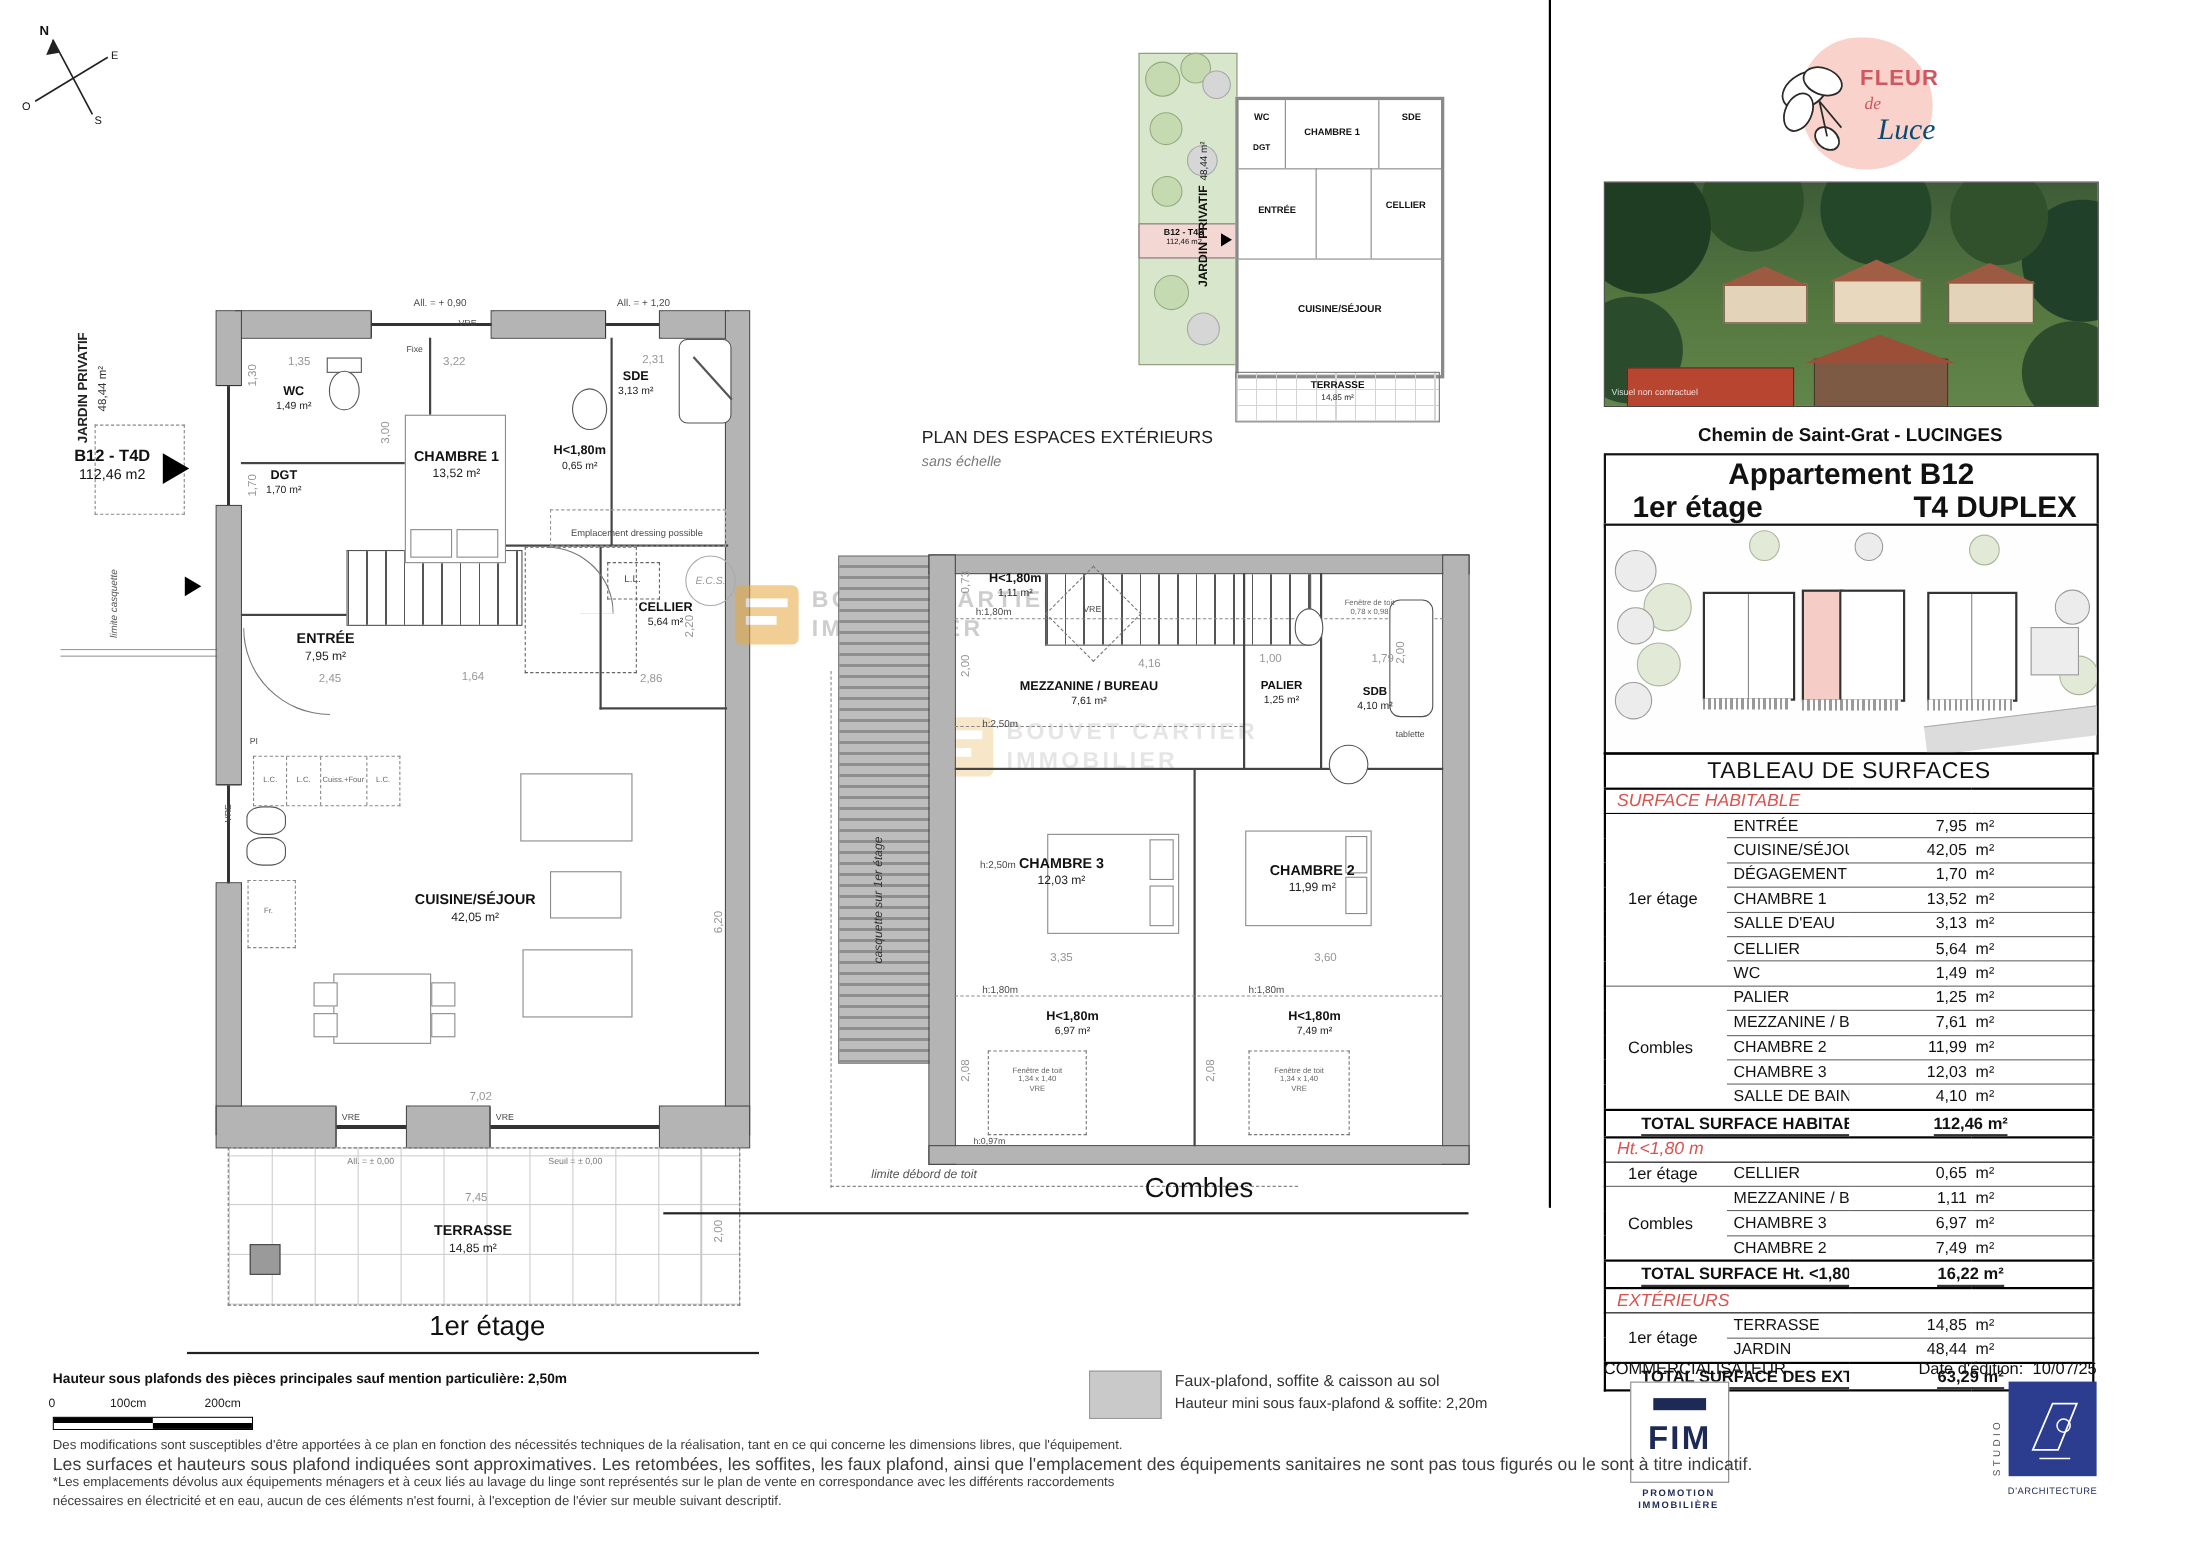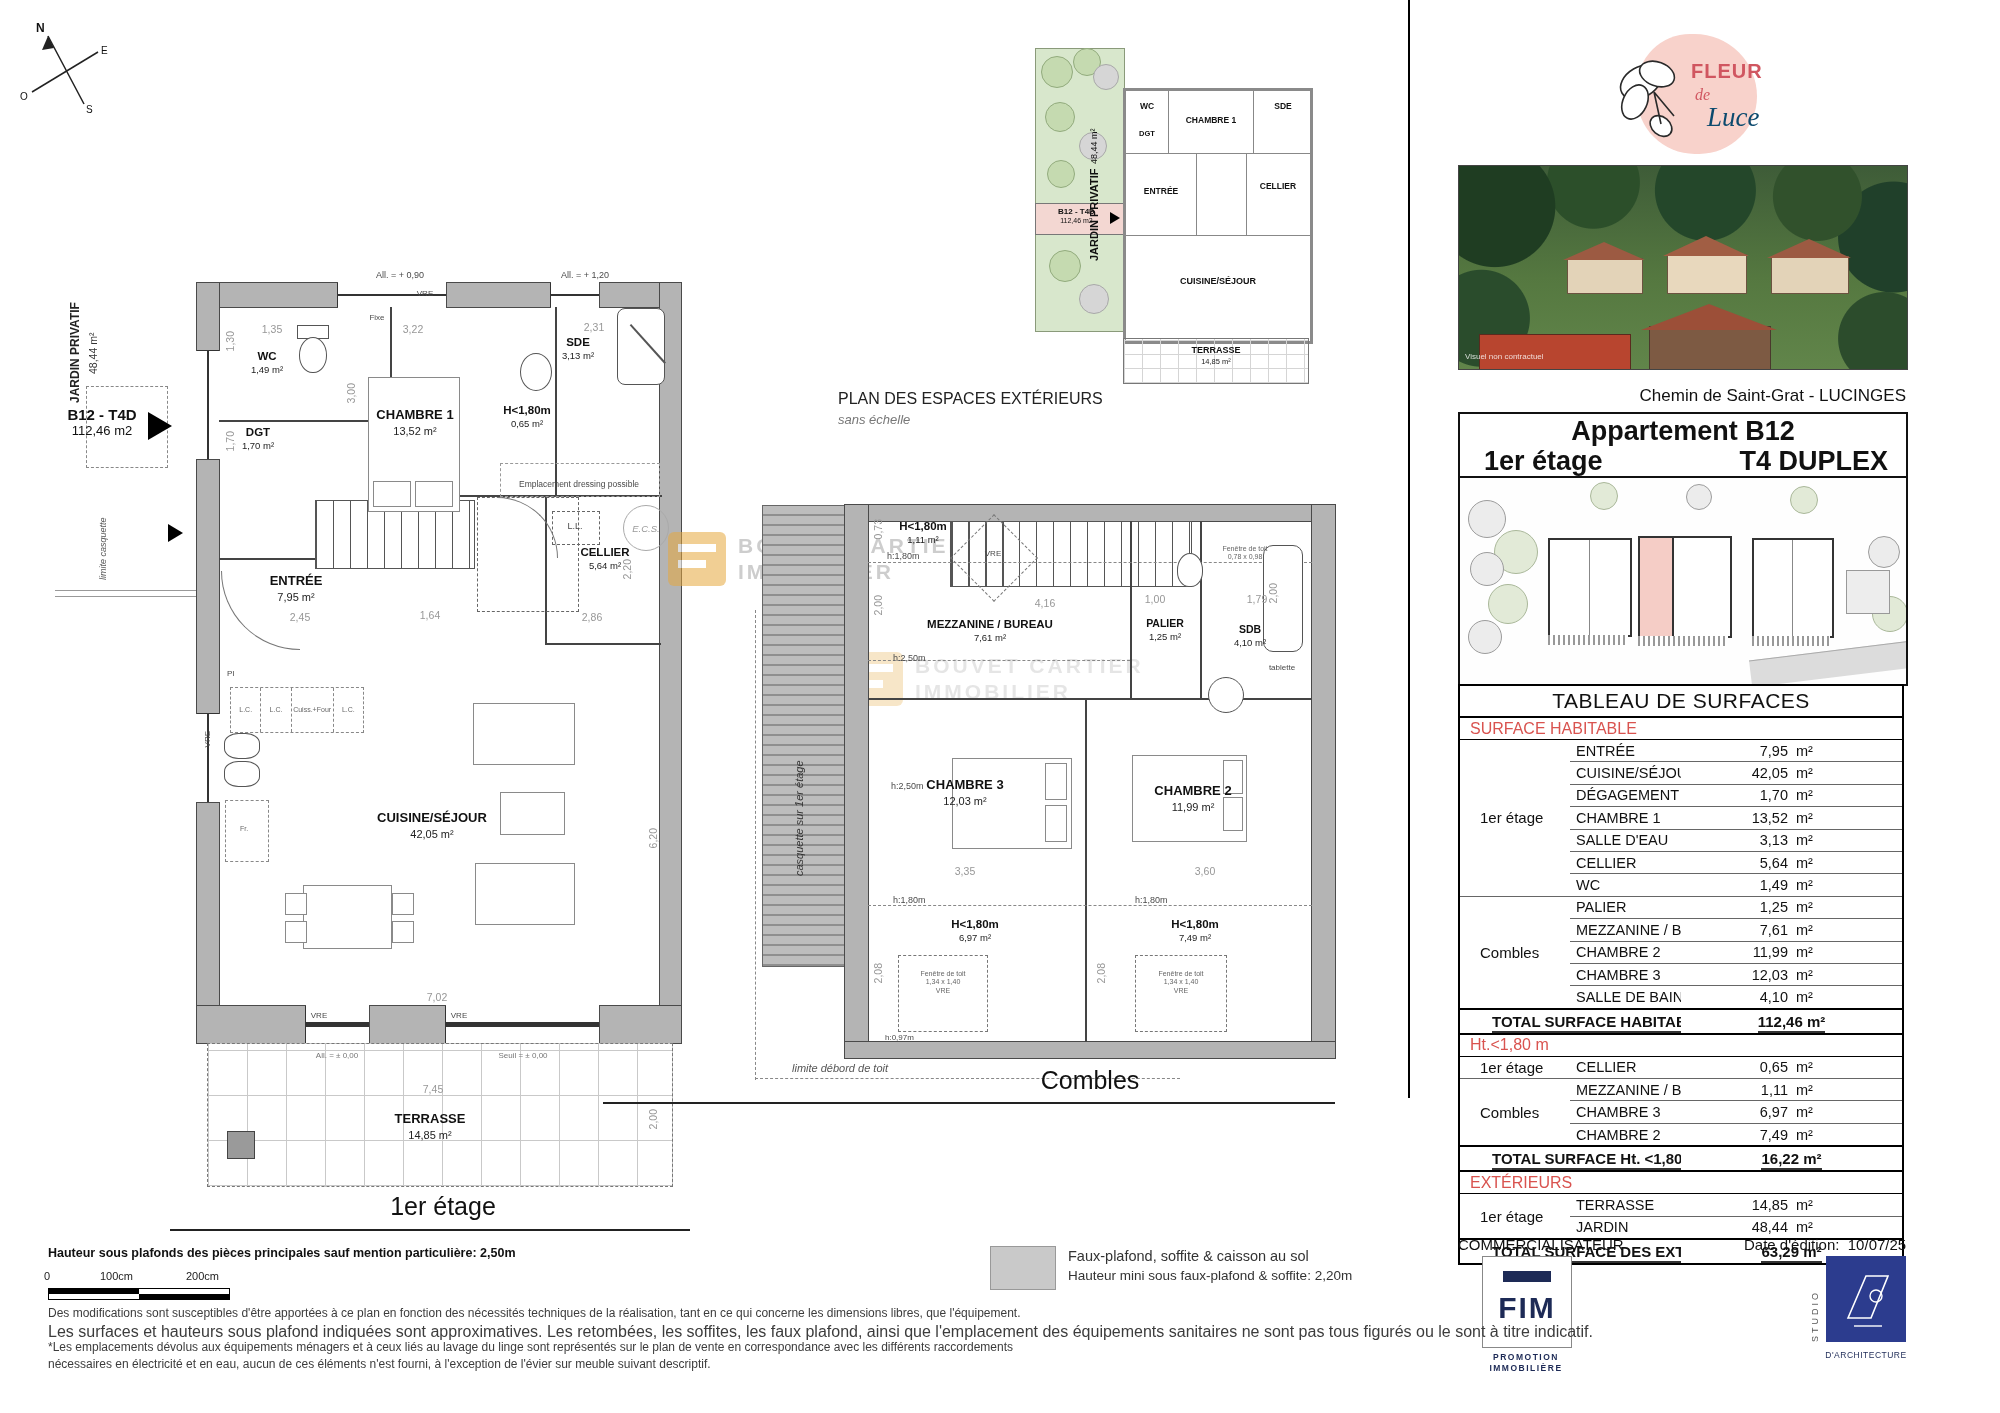--- a/index.html
+++ b/index.html
@@ -36,21 +36,21 @@
   .arcTR{position:absolute;border-top:1.5px solid #777;border-right:1.5px solid #777;border-radius:0 100% 0 0;}
   .tree{position:absolute;border-radius:50%;}
   .tg{background:#c5dab0;border:1px solid #92ab7d;}
   .tgr{background:#d6d6d6;border:1px solid #a8a8a8;}
   .st{position:absolute;border-radius:50%;border:1.2px solid #9c9c9c;background:#ececec;}
   .stg{background:#e2ead7;border-color:#aab89a;}
   
   #surftab{position:absolute;left:1458px;top:684px;width:446px;border-collapse:collapse;border:2px solid #000;table-layout:fixed;}
   #surftab td{padding:0 4px;font-size:14.5px;color:#111;overflow:hidden;white-space:nowrap;}
   #surftab tr.tt td{font-size:21px;font-weight:400;text-align:center;height:30px;border-bottom:2px solid #000;letter-spacing:.5px;}
-  #surftab tr.sh td{color:#d9534f;font-size:16px;height:21px;border-top:2px solid #000;border-bottom:1.5px solid #000;padding-left:10px;}
+  #surftab tr.sh td{color:#d9534f;font-style:italic;font-size:16px;height:21px;border-top:2px solid #000;border-bottom:1.5px solid #000;padding-left:10px;}
   #surftab tr.rr td{height:21.4px;}
   #surftab tr.rr td.lab,#surftab tr.rr td.val,#surftab tr.rr td.unit{border-bottom:1px solid #666;}
   #surftab td.floorc{width:132px;font-size:15px;padding-left:20px;border-bottom:1px solid #666;border-right:0;}
   #surftab td.lab{width:186px;padding-left:6px;}
   #surftab td.val{width:72px;text-align:right;}
   #surftab td.unit{width:32px;}
   #surftab tr.tot td{font-weight:700;font-size:15px;height:23px;border-top:2px solid #000;}
   #surftab tr.tot td.tl{padding-left:32px;}
   #surftab tr.tot td.tv{text-align:center;}
   .us{border-bottom:2px solid #333;padding-bottom:1px;}
@@ -462,21 +462,21 @@
     <div class="a" style="left:208px;top:88px;width:78px;height:38px;background:#e8d8bd;border:1px solid #6b5340"></div>
     <div class="a" style="left:204px;top:70px;width:0;height:0;border-left:43px solid transparent;border-right:43px solid transparent;border-bottom:20px solid #a15e44"></div>
     <div class="a" style="left:312px;top:90px;width:76px;height:36px;background:#e3d3b8;border:1px solid #6b5340"></div>
     <div class="a" style="left:308px;top:73px;width:0;height:0;border-left:42px solid transparent;border-right:42px solid transparent;border-bottom:19px solid #9c5a42"></div>
     <div class="a" style="left:190px;top:160px;width:120px;height:45px;background:#7d5a43;border:1px solid #4a382c"></div>
     <div class="a" style="left:182px;top:138px;width:0;height:0;border-left:68px solid transparent;border-right:68px solid transparent;border-bottom:26px solid #9c4f38"></div>
     <div class="a" style="left:20px;top:168px;width:150px;height:40px;background:#b8452f;border:1px solid #5a2a1e"></div>
     <div class="a" style="left:6px;top:186px;font-size:8px;color:rgba(255,255,255,.8)">Visuel non contractuel</div>
   </div>
 
-  <div class="a" style="left:1458px;top:386px;width:448px;text-align:right;font-size:17px;font-weight:400;color:#111">Chemin de Saint-Grat - LUCINGES</div>
+  <div class="a" style="left:1458px;top:386px;width:448px;text-align:center;font-size:17px;font-weight:700;color:#111">Chemin de Saint-Grat - LUCINGES</div>
   <div class="a" style="left:1458px;top:412px;width:446px;height:64px;border:2px solid #111;background:#fff">
     <div class="a" style="left:0;top:2px;width:446px;text-align:center;font-size:27px;font-weight:700">Appartement B12</div>
     <div class="a" style="left:24px;top:32px;font-size:27px;font-weight:700">1er étage</div>
     <div class="a" style="right:18px;top:32px;font-size:27px;font-weight:700">T4 DUPLEX</div>
   </div>
 
   <div class="a" style="left:1458px;top:476px;width:446px;height:206px;border:2px solid #111;background:#fefefe;overflow:hidden">
     <div class="st" style="left:8px;top:22px;width:36px;height:36px"></div>
     <div class="st stg" style="left:34px;top:52px;width:42px;height:42px"></div>
     <div class="st" style="left:10px;top:74px;width:32px;height:32px"></div>

